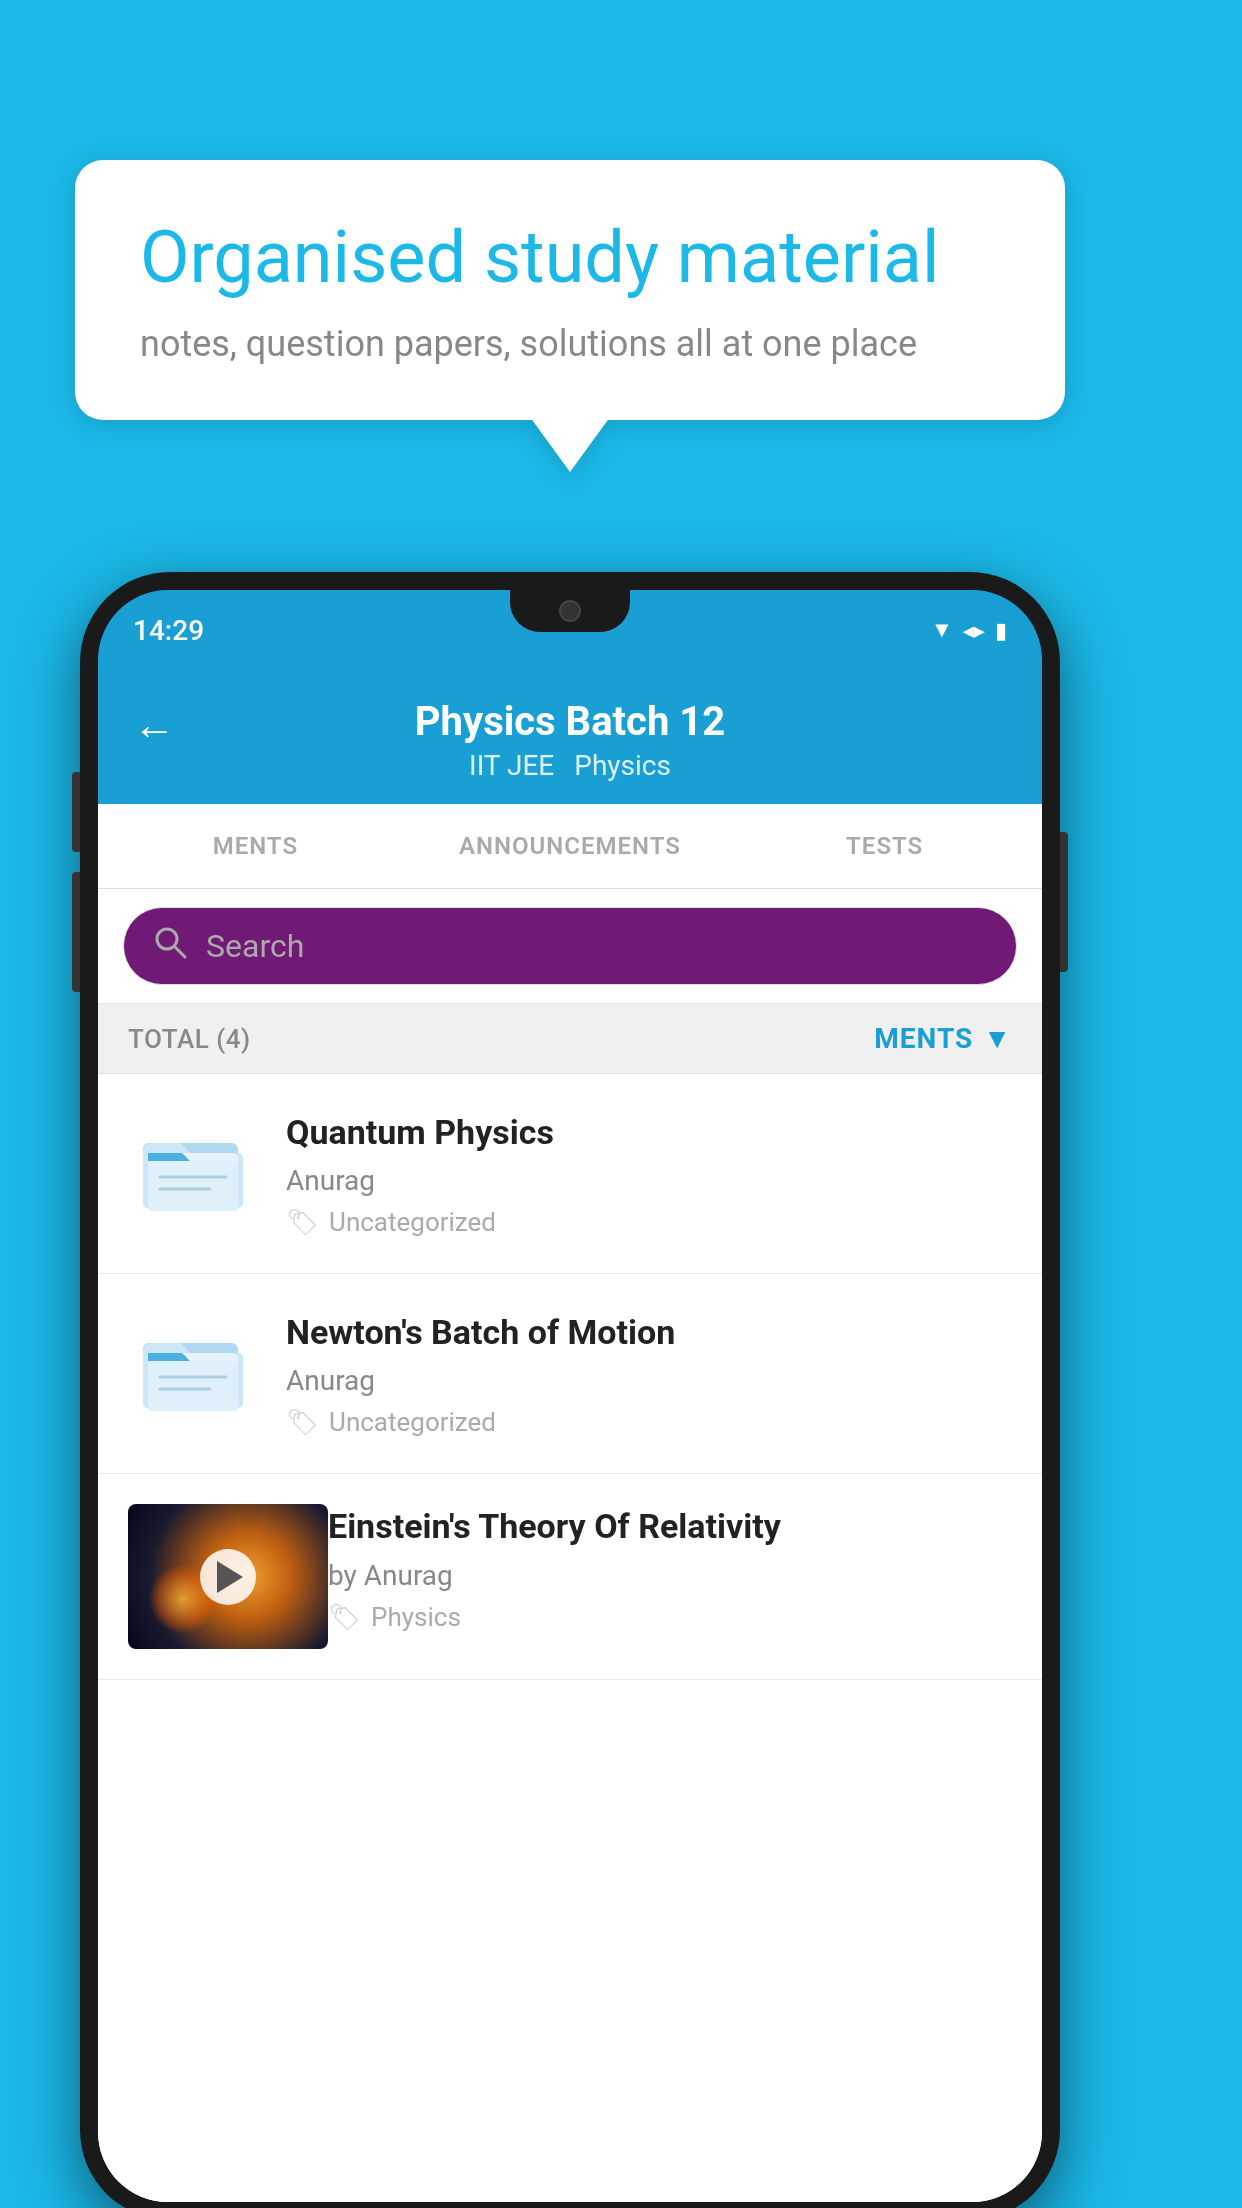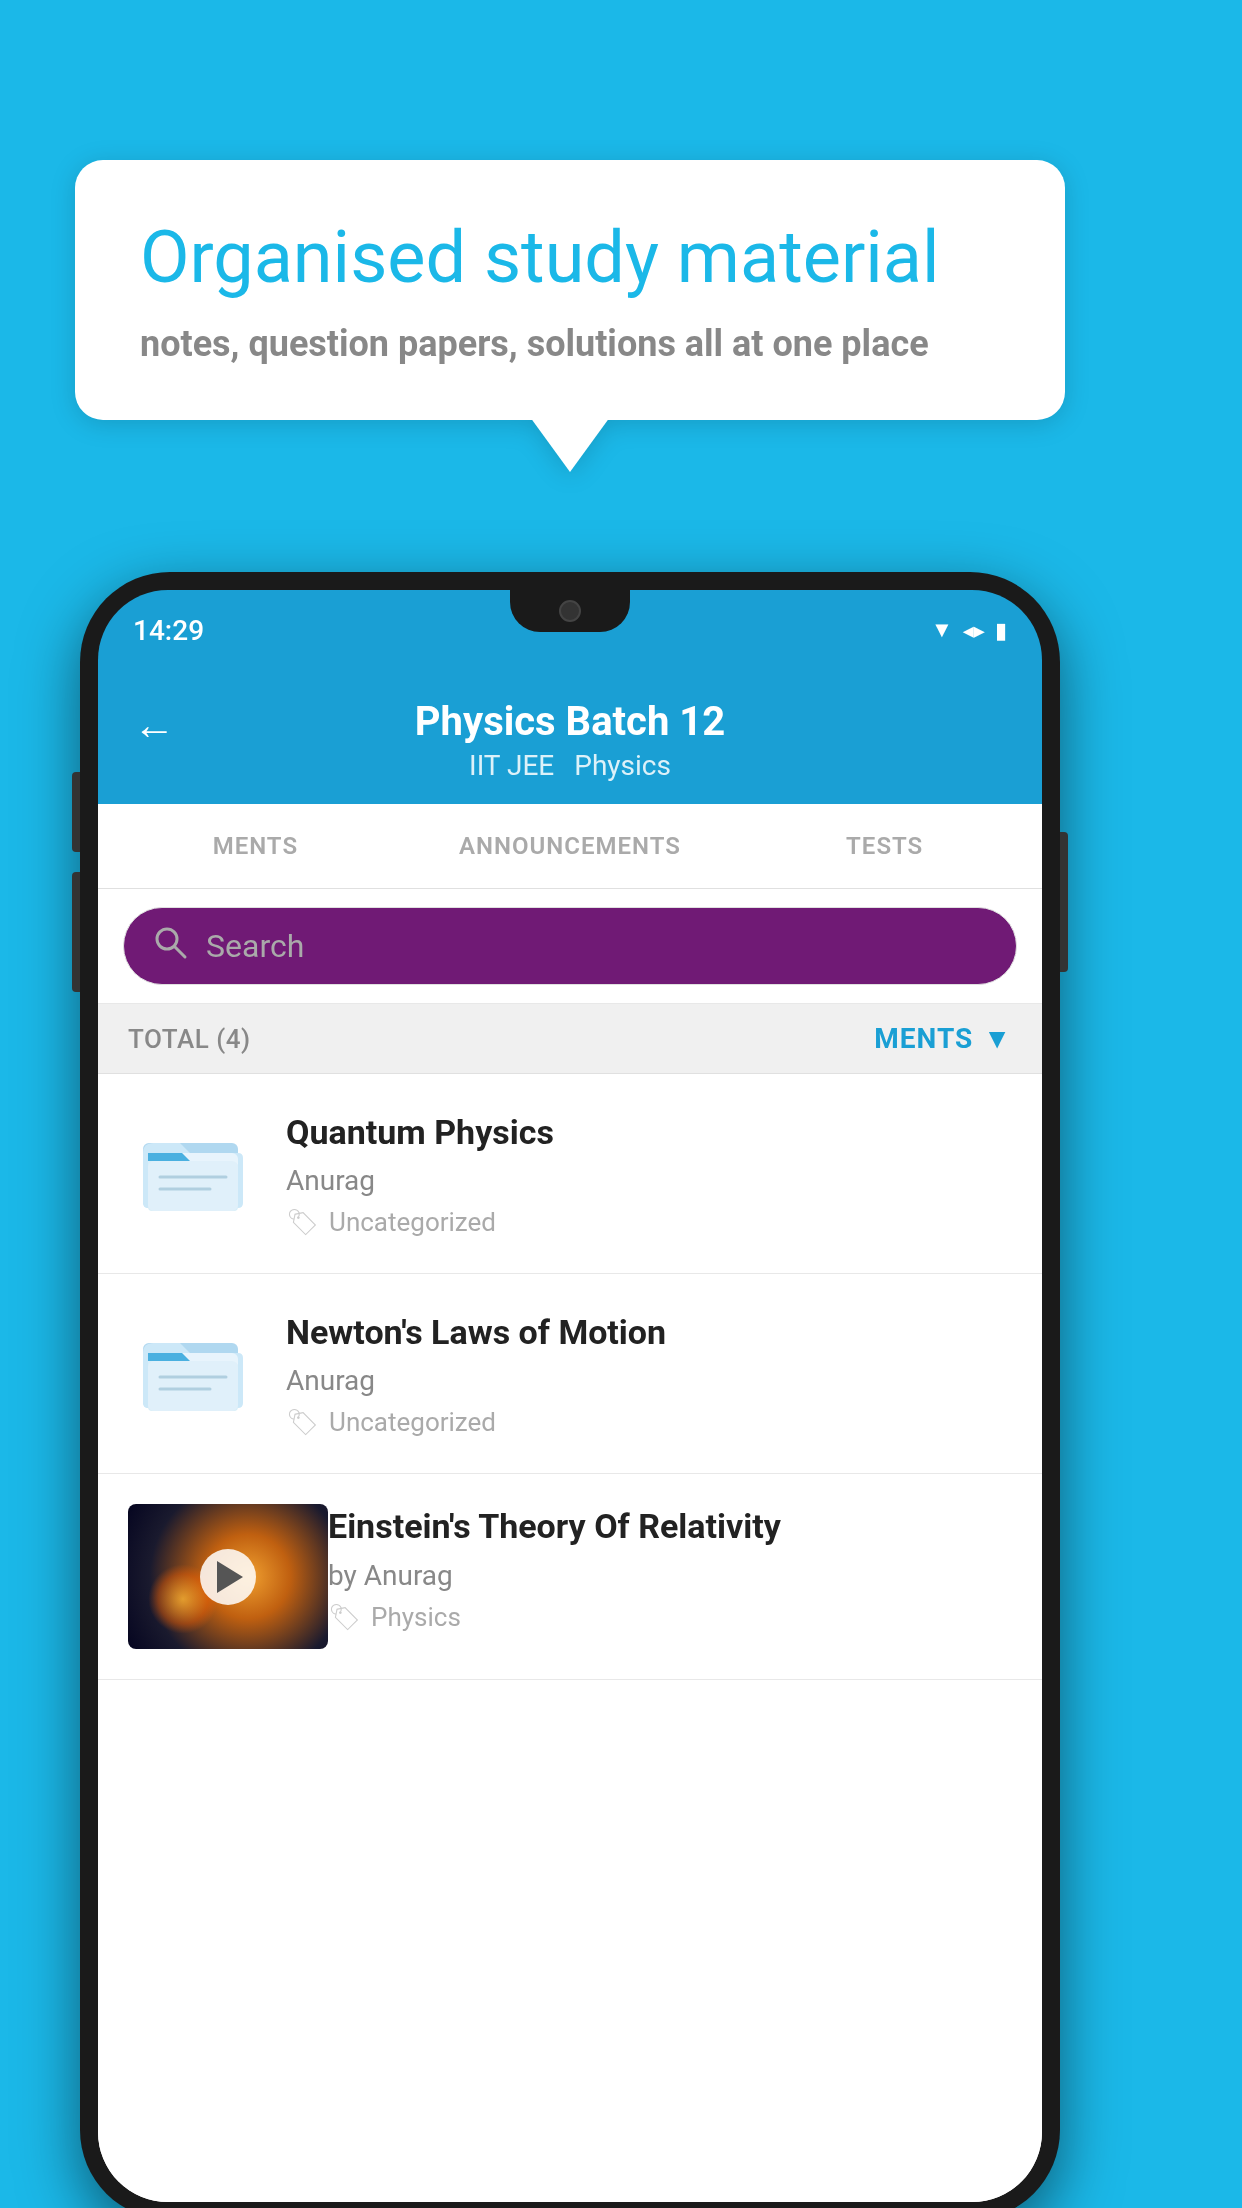--- a/index.html
+++ b/index.html
@@ -43,21 +43,21 @@
       font-size: 72px;
       font-weight: 400;
       color: #1BB8E8;
       line-height: 1.2;
       margin-bottom: 22px;
     }
 
     .bubble-subtitle {
       font-size: 36px;
       color: #888;
-      font-weight: 700;
+      font-weight: 400;
     }
 
     
     .phone-wrapper {
       position: absolute;
       top: 560px;
       left: 80px;
       right: 80px;
       bottom: 0;
     }
@@ -512,21 +512,21 @@
                   <rect x="10" y="38" width="90" height="58" rx="6" fill="#e8f4fc"></rect>
                   <path d="M10 48 Q10 38 20 38 H44 L52 48 H96 Q100 48 100 52 V92 Q100 96 96 96 H14 Q10 96 10 92 Z" fill="#d8eef8"></path>
                   <path d="M10 38 H44 L52 46 H10 Z" fill="#4ab0e0"></path>
                   <rect x="10" y="46" width="90" height="50" rx="6" fill="#e0f0fa"></rect>
                   <line x1="22" y1="62" x2="88" y2="62" stroke="#b0cfe0" stroke-width="3" stroke-linecap="round"></line>
                   <line x1="22" y1="74" x2="72" y2="74" stroke="#b0cfe0" stroke-width="3" stroke-linecap="round"></line>
                 </svg>
               </div>
             </div>
             <div class="video-info">
-              <div class="video-title">Newton's Laws of Motion</div>
+              <div class="video-title">Newton's Batch of Motion</div>
               <div class="video-author">Anurag</div>
               <div class="video-tag">
                 <span class="tag-icon">🏷</span>
                 <span>Uncategorized</span>
               </div>
             </div>
           </div>
 
           <div class="video-item-thumb">
             <div class="real-thumbnail">

